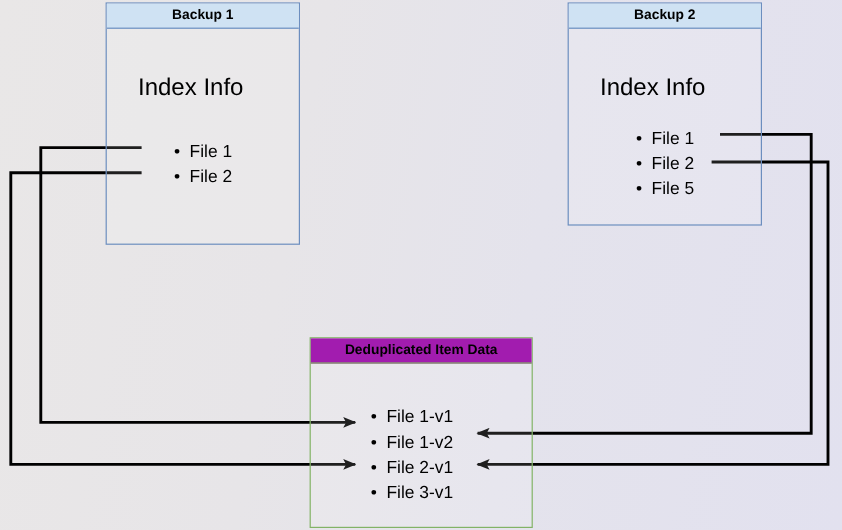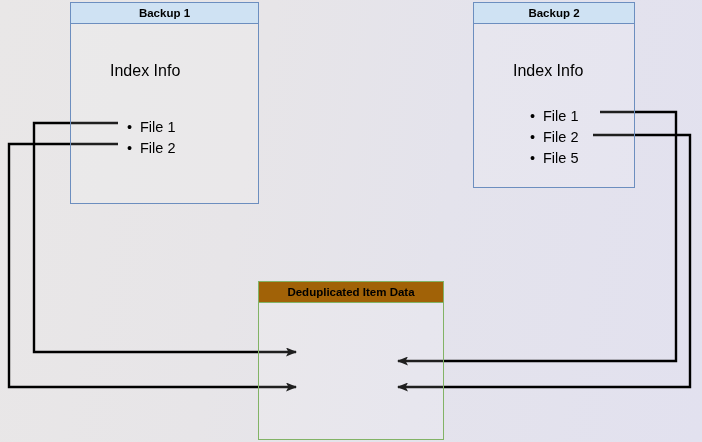--- a/index.html
+++ b/index.html
@@ -42,34 +42,33 @@
     height: 21px;
     line-height: 20px;
     text-align: center;
     font-weight: bold;
     font-size: 11.5px;
     color: #000;
     background: #cfe2f3;
     border-bottom: 1.6px solid #6c8ebf;
   }
   .node.green .node-header {
-    background: #a16207;
+    background: #a21caf;
     border-bottom-color: #82b366;
     font-size: 11.5px;
   }
   .node-body {
     position: relative;
     height: calc(100% - 21px);
   }
   .index-label {
     position: absolute;
-    font-size: 16px;
+    font-size: 20px;
     color: #000;
     white-space: nowrap;
-    margin-left: 13px;
   }
   ul.filelist {
     position: absolute;
     margin: 0;
     padding: 0 0 0 16px;
     list-style: none;
   }
   ul.filelist li {
     position: relative;
     font-size: 14.5px;
@@ -103,21 +102,21 @@
 
     <path d="M118,123 L34,123 L34,352 L296,352" fill="none" stroke="#000" stroke-width="2.4" marker-end="url(#arrowR)"></path>
 
     <path d="M118,144 L9,144 L9,387 L296,387" fill="none" stroke="#000" stroke-width="2.4" marker-end="url(#arrowR)"></path>
 
     <path d="M600,112 L676,112 L676,361 L398,361" fill="none" stroke="#000" stroke-width="2.4" marker-end="url(#arrowL)"></path>
 
     <path d="M593,135 L690,135 L690,387 L398,387" fill="none" stroke="#000" stroke-width="2.4" marker-end="url(#arrowL)"></path>
   </svg>
 
-  <div class="node" style="left:70px; top:2px; width:189px; height:202px;">
+  <div class="node" style="left:88px; top:2px; width:162px; height:202px;">
     <div class="node-header">Backup 1</div>
     <div class="node-body">
       <div class="index-label" style="left:26px; top:38px;">Index Info</div>
       <ul class="filelist" style="left:53px; top:93px;">
         <li>File 1</li>
         <li>File 2</li>
       </ul>
     </div>
   </div>
 
@@ -128,15 +127,23 @@
       <ul class="filelist" style="left:53px; top:82px;">
         <li>File 1</li>
         <li>File 2</li>
         <li>File 5</li>
       </ul>
     </div>
   </div>
 
   <div class="node green" style="left:258px; top:281px; width:186px; height:159px;">
     <div class="node-header">Deduplicated Item Data</div>
+    <div class="node-body">
+      <ul class="filelist" style="left:47px; top:35px;">
+        <li>File 1-v1</li>
+        <li>File 1-v2</li>
+        <li>File 2-v1</li>
+        <li>File 3-v1</li>
+      </ul>
+    </div>
   </div>
 
 </div>
 
 </body></html>

